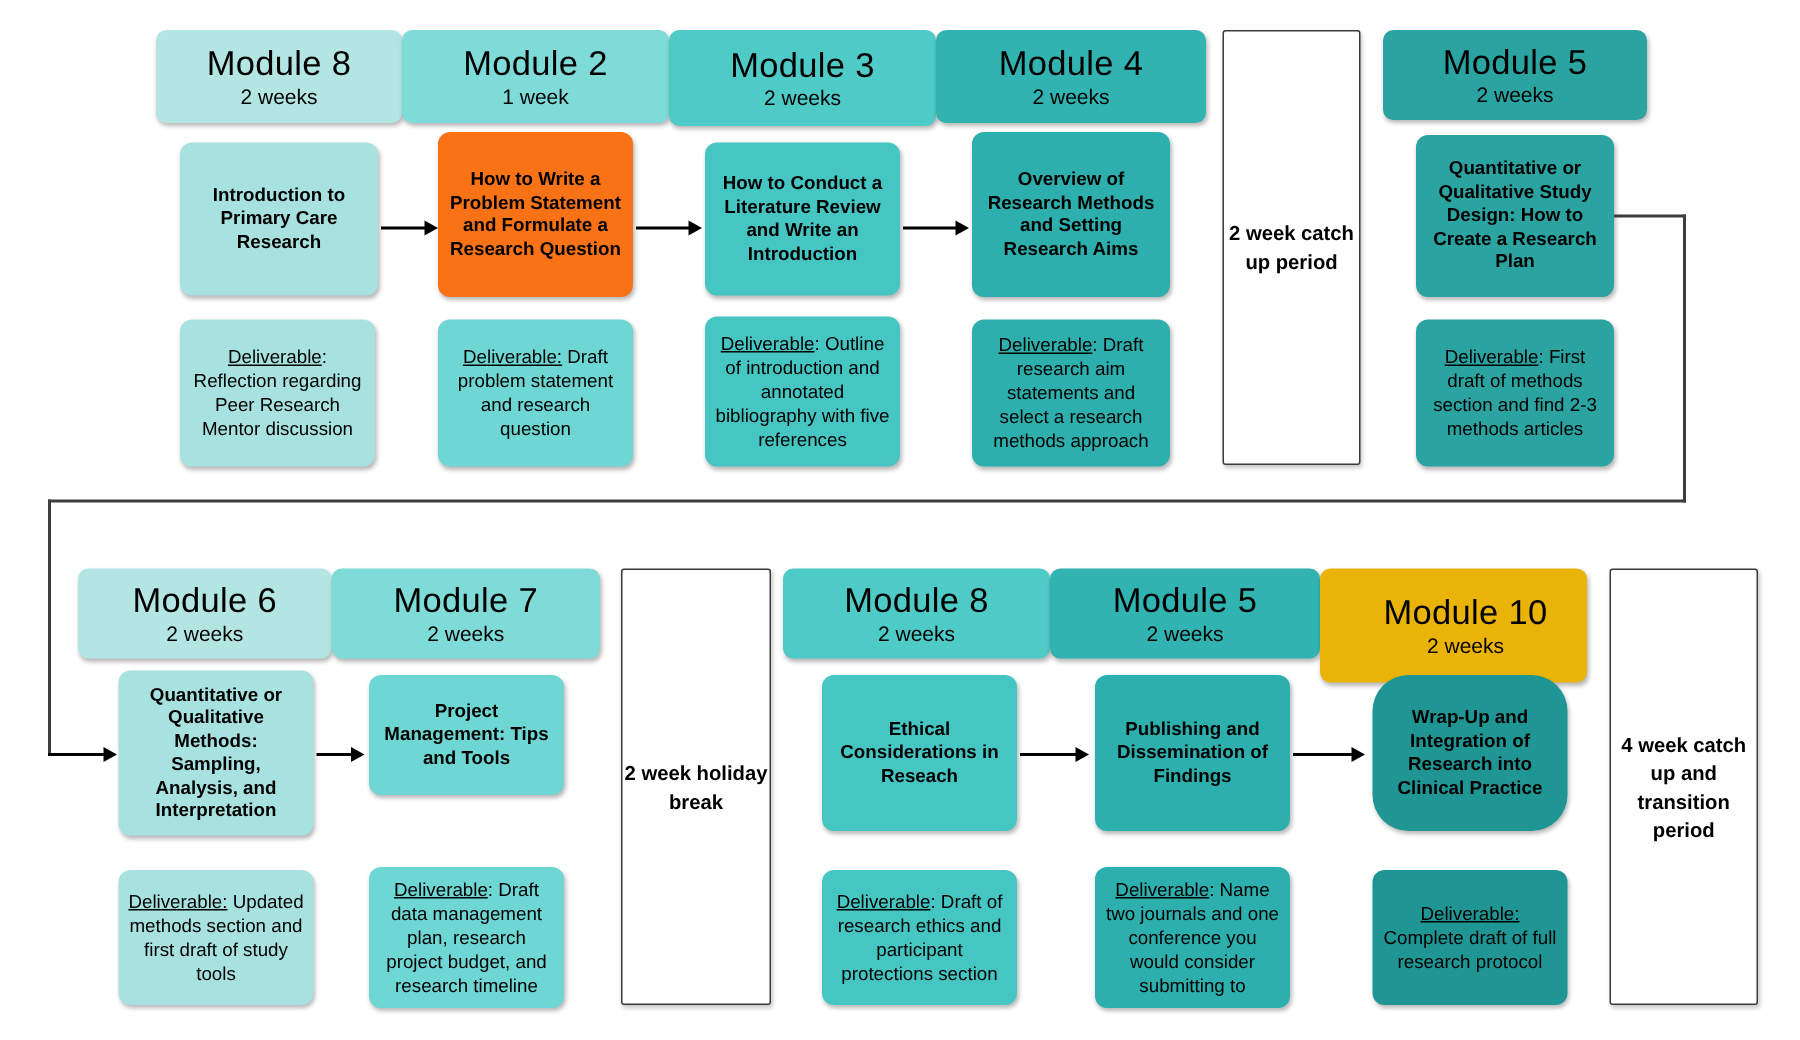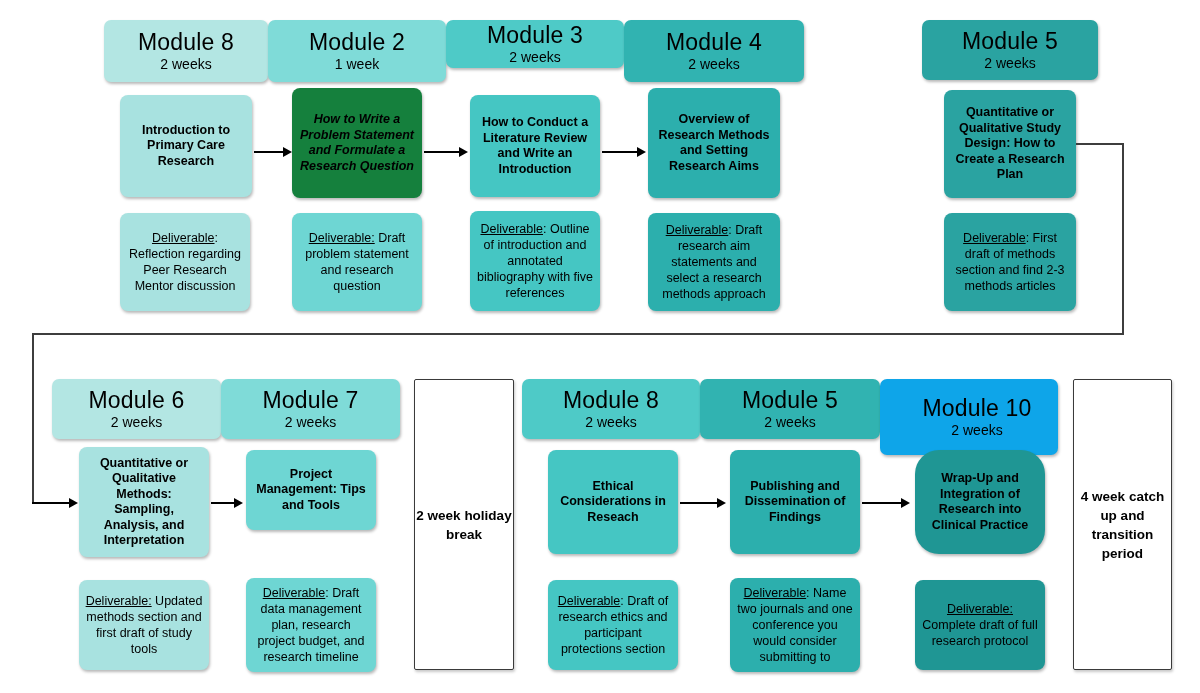--- a/index.html
+++ b/index.html
@@ -60,37 +60,37 @@
 <div id="canvas">
 
   <div class="node mod-head" style="left:104px;top:20px;width:164px;height:62px;background:#b3e6e3;">
     <div class="mname">Module 8</div>
     <div class="mdur">2 weeks</div>
   </div>
   <div class="node mod-head" style="left:268px;top:20px;width:178px;height:62px;background:#7fdbd8;">
     <div class="mname">Module 2</div>
     <div class="mdur">1 week</div>
   </div>
-  <div class="node mod-head" style="left:446px;top:20px;width:178px;height:48px;background:#4ecac7;">
+  <div class="node mod-head" style="left:446px;top:20px;width:178px;height:64px;background:#4ecac7;">
     <div class="mname">Module 3</div>
     <div class="mdur">2 weeks</div>
   </div>
   <div class="node mod-head" style="left:624px;top:20px;width:180px;height:62px;background:#31b3b1;">
     <div class="mname">Module 4</div>
     <div class="mdur">2 weeks</div>
   </div>
   <div class="node mod-head" style="left:922px;top:20px;width:176px;height:60px;background:#2aa3a1;">
     <div class="mname">Module 5</div>
     <div class="mdur">2 weeks</div>
   </div>
 
   <div class="node topic" style="left:120px;top:95px;width:132px;height:102px;background:#a8e2e0;">
     <span>Introduction to Primary Care Research</span>
   </div>
-  <div class="node topic" style="left:292px;top:88px;width:130px;height:110px;background:#15803d;font-style:italic;">
+  <div class="node topic" style="left:292px;top:88px;width:130px;height:110px;background:#f97316;">
     <span>How to Write a Problem Statement and Formulate a Research Question</span>
   </div>
   <div class="node topic" style="left:470px;top:95px;width:130px;height:102px;background:#45c6c3;">
     <span>How to Conduct a Literature Review and Write an Introduction</span>
   </div>
   <div class="node topic" style="left:648px;top:88px;width:132px;height:110px;background:#2cafad;">
     <span>Overview of Research Methods and Setting Research Aims</span>
   </div>
   <div class="node topic" style="left:944px;top:90px;width:132px;height:108px;background:#2aa3a1;">
     <span>Quantitative or Qualitative Study Design: How to Create a Research Plan</span>
@@ -105,20 +105,23 @@
   <div class="node deliv" style="left:470px;top:211px;width:130px;height:100px;background:#45c6c3;">
     <span><u>Deliverable</u><span>: Outline of introduction and annotated bibliography with five references</span></span>
   </div>
   <div class="node deliv" style="left:648px;top:213px;width:132px;height:98px;background:#2cafad;">
     <span><u>Deliverable</u><span>: Draft research aim statements and select a research methods approach</span></span>
   </div>
   <div class="node deliv" style="left:944px;top:213px;width:132px;height:98px;background:#2aa3a1;">
     <span><u>Deliverable</u><span>: First draft of methods section and find 2-3 methods articles</span></span>
   </div>
 
+  <div class="node breakbox" style="left:815px;top:20px;width:92px;height:290px;">
+    <span>2 week catch up period</span>
+  </div>
 
   <div class="hline" style="left:254px;top:151px;width:30px;"></div>
   <div class="arrowhead" style="left:283px;top:146.5px;"></div>
 
   <div class="hline" style="left:424px;top:151px;width:36px;"></div>
   <div class="arrowhead" style="left:459px;top:146.5px;"></div>
 
   <div class="hline" style="left:602px;top:151px;width:36px;"></div>
   <div class="arrowhead" style="left:637px;top:146.5px;"></div>
 
@@ -138,21 +141,21 @@
     <div class="mdur">2 weeks</div>
   </div>
   <div class="node mod-head" style="left:522px;top:379px;width:178px;height:60px;background:#4ecac7;">
     <div class="mname">Module 8</div>
     <div class="mdur">2 weeks</div>
   </div>
   <div class="node mod-head" style="left:700px;top:379px;width:180px;height:60px;background:#31b3b1;">
     <div class="mname">Module 5</div>
     <div class="mdur">2 weeks</div>
   </div>
-  <div class="node mod-head" style="left:880px;top:379px;width:178px;height:76px;background:#0ea5e9;padding-left:20px;">
+  <div class="node mod-head" style="left:880px;top:379px;width:178px;height:76px;background:#eab308;padding-left:20px;">
     <div class="mname">Module 10</div>
     <div class="mdur">2 weeks</div>
   </div>
 
   <div class="node topic" style="left:79px;top:447px;width:130px;height:110px;background:#a8e2e0;">
     <span>Quantitative or Qualitative Methods: Sampling, Analysis, and Interpretation</span>
   </div>
   <div class="node topic" style="left:246px;top:450px;width:130px;height:80px;background:#6ed6d3;">
     <span>Project Management: Tips and Tools</span>
   </div>

